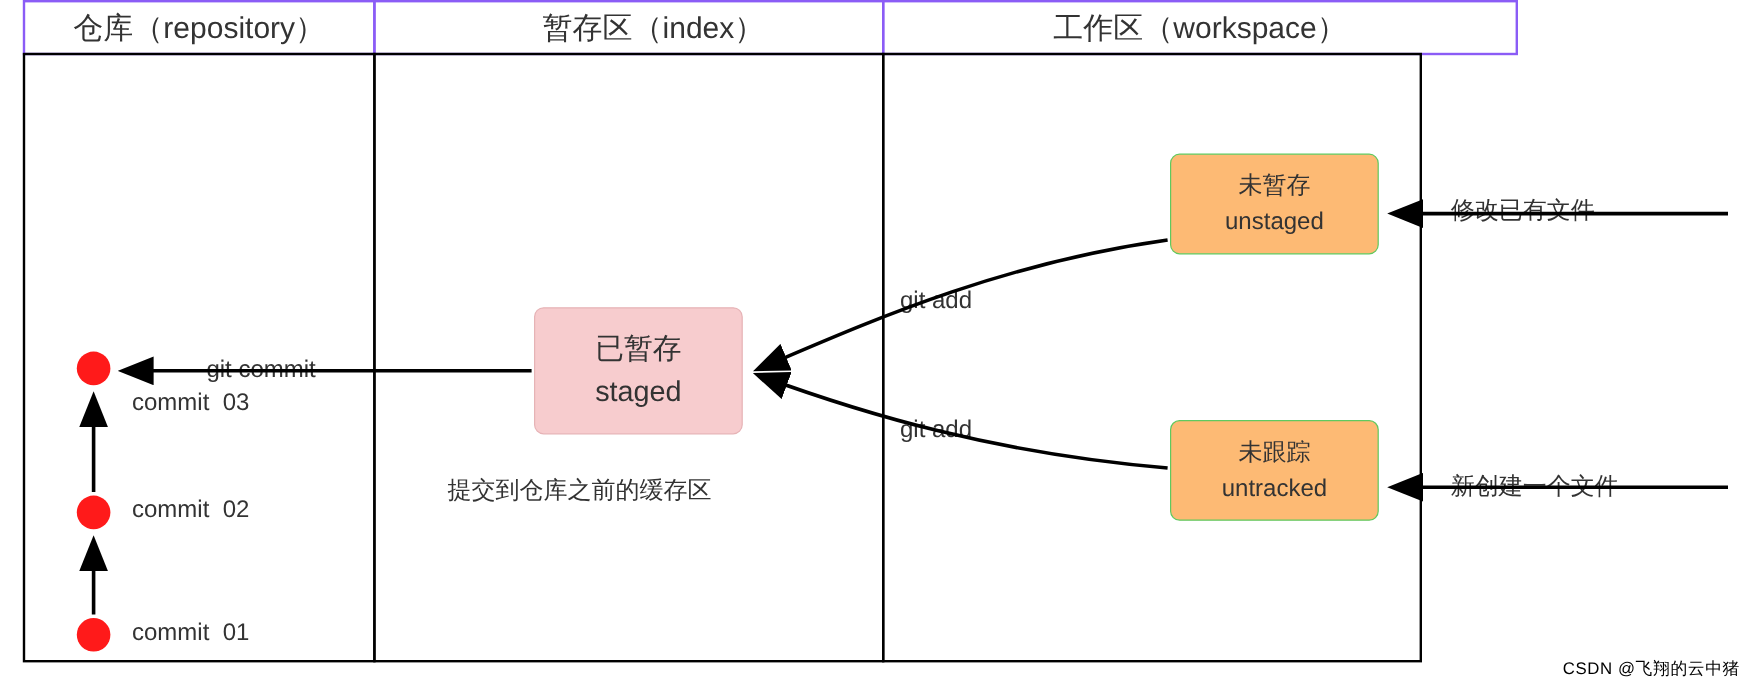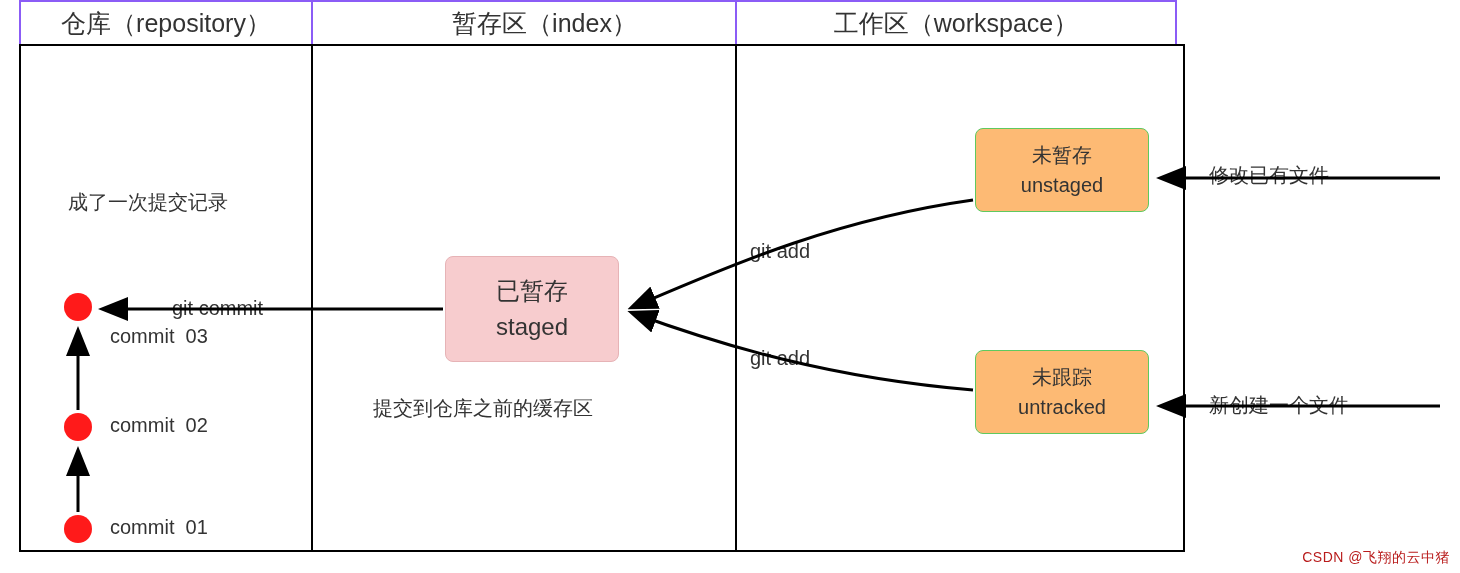--- a/index.html
+++ b/index.html
@@ -73,49 +73,48 @@
     position: absolute;
     font-size: 20px;
     text-align: center;
     line-height: 1.6;
   }
   .watermark {
     position: absolute;
     right: 10px;
     bottom: 6px;
     font-size: 14px;
-    color: #b91c1c;
+    color: #000000;
     letter-spacing: 0.5px;
   }
   svg.overlay {
     position: absolute;
     left: 0; top: 0;
     width: 1460px; height: 573px;
     pointer-events: none;
   }
 </style>
 </head>
 <body>
 
 <div class="col-header" style="left:19px; width:294px;">
   <span>仓库（repository）</span>
 </div>
 <div class="col-header" style="left:311px; width:426px;padding-left:41px;">
   <span>暂存区（index）</span>
 </div>
-<div class="col-header" style="left:735px; width:442px;text-align:center;">
+<div class="col-header" style="left:735px; width:530px;text-align:center;">
   <span>工作区（workspace）</span>
 </div>
 
 <div class="col-body" style="left:19px; width:294px;"></div>
 <div class="col-body" style="left:311px; width:426px;"></div>
 <div class="col-body" style="left:735px; width:450px;"></div>
 
 <div class="desc" style="left:28px; top:186px; width:240px;">
-  <div>成了一次提交记录</div>
 </div>
 
 <div class="dot" style="left:64px; top:293px;"></div>
 <div class="label" style="left:110px; top:325px;">commit  03</div>
 
 <div class="dot" style="left:64px; top:413px;"></div>
 <div class="label" style="left:110px; top:414px;">commit  02</div>
 
 <div class="dot" style="left:64px; top:515px;"></div>
 <div class="label" style="left:110px; top:516px;text-align:center;">commit  01</div>

